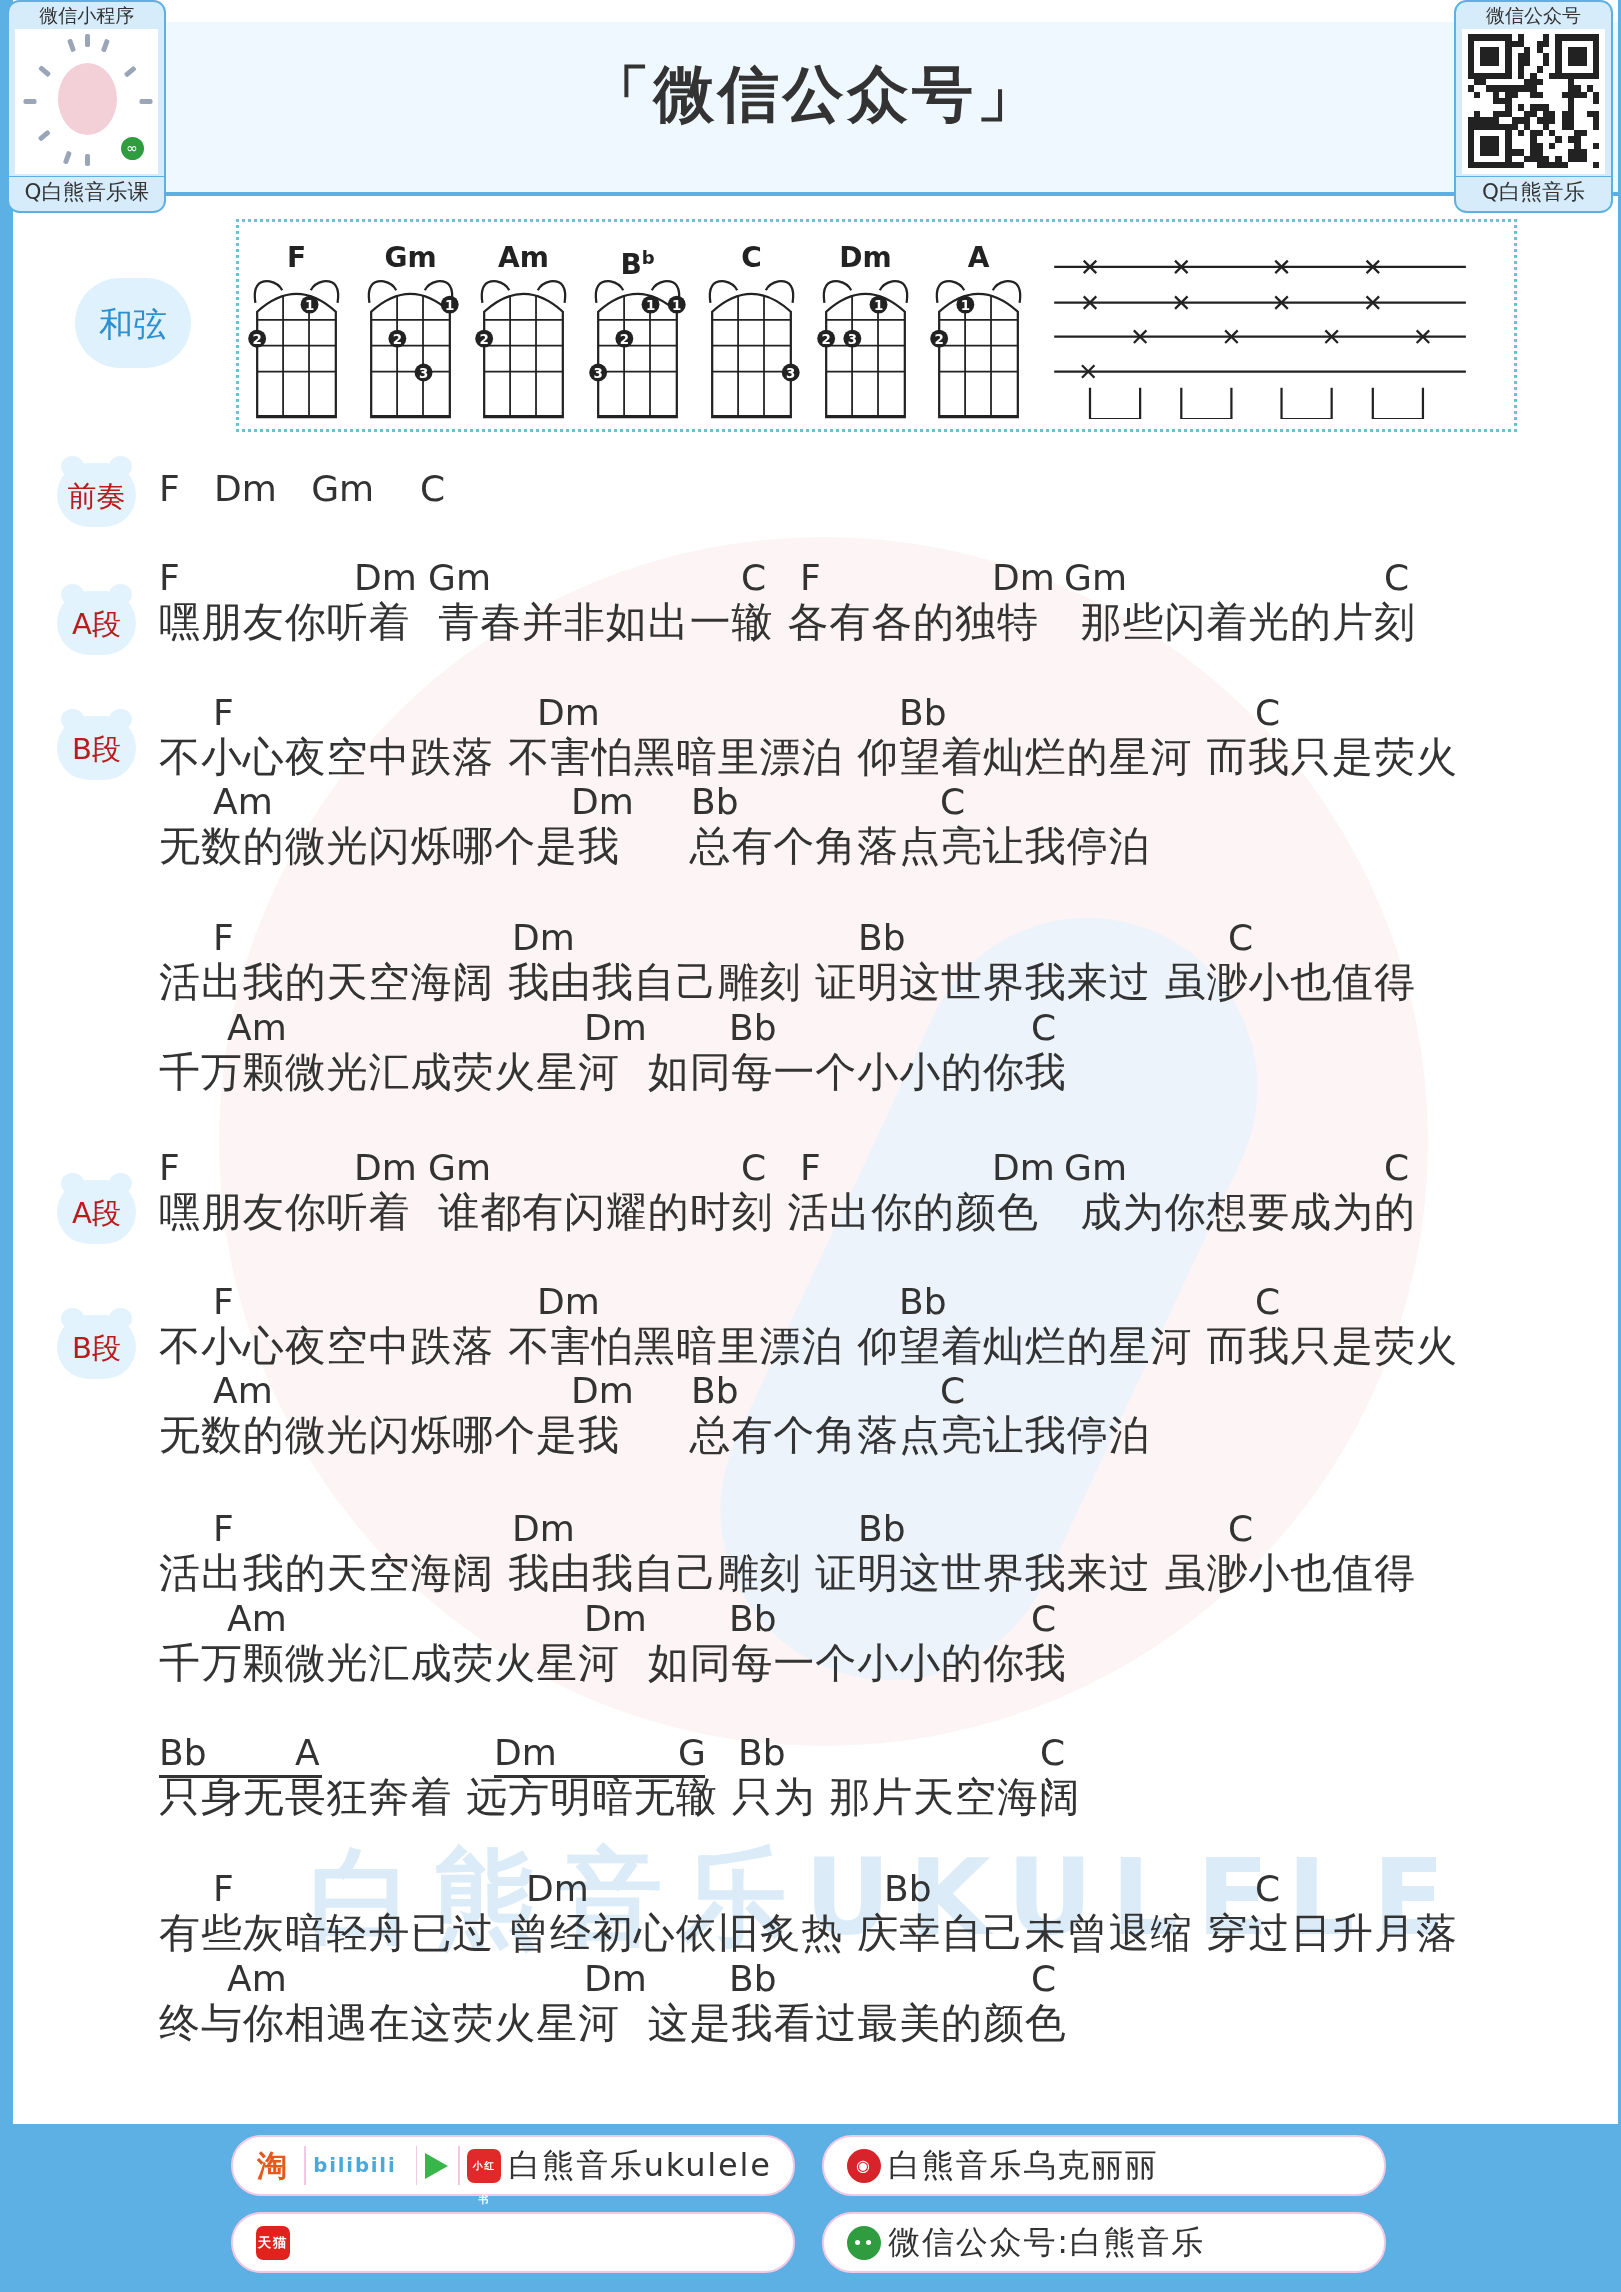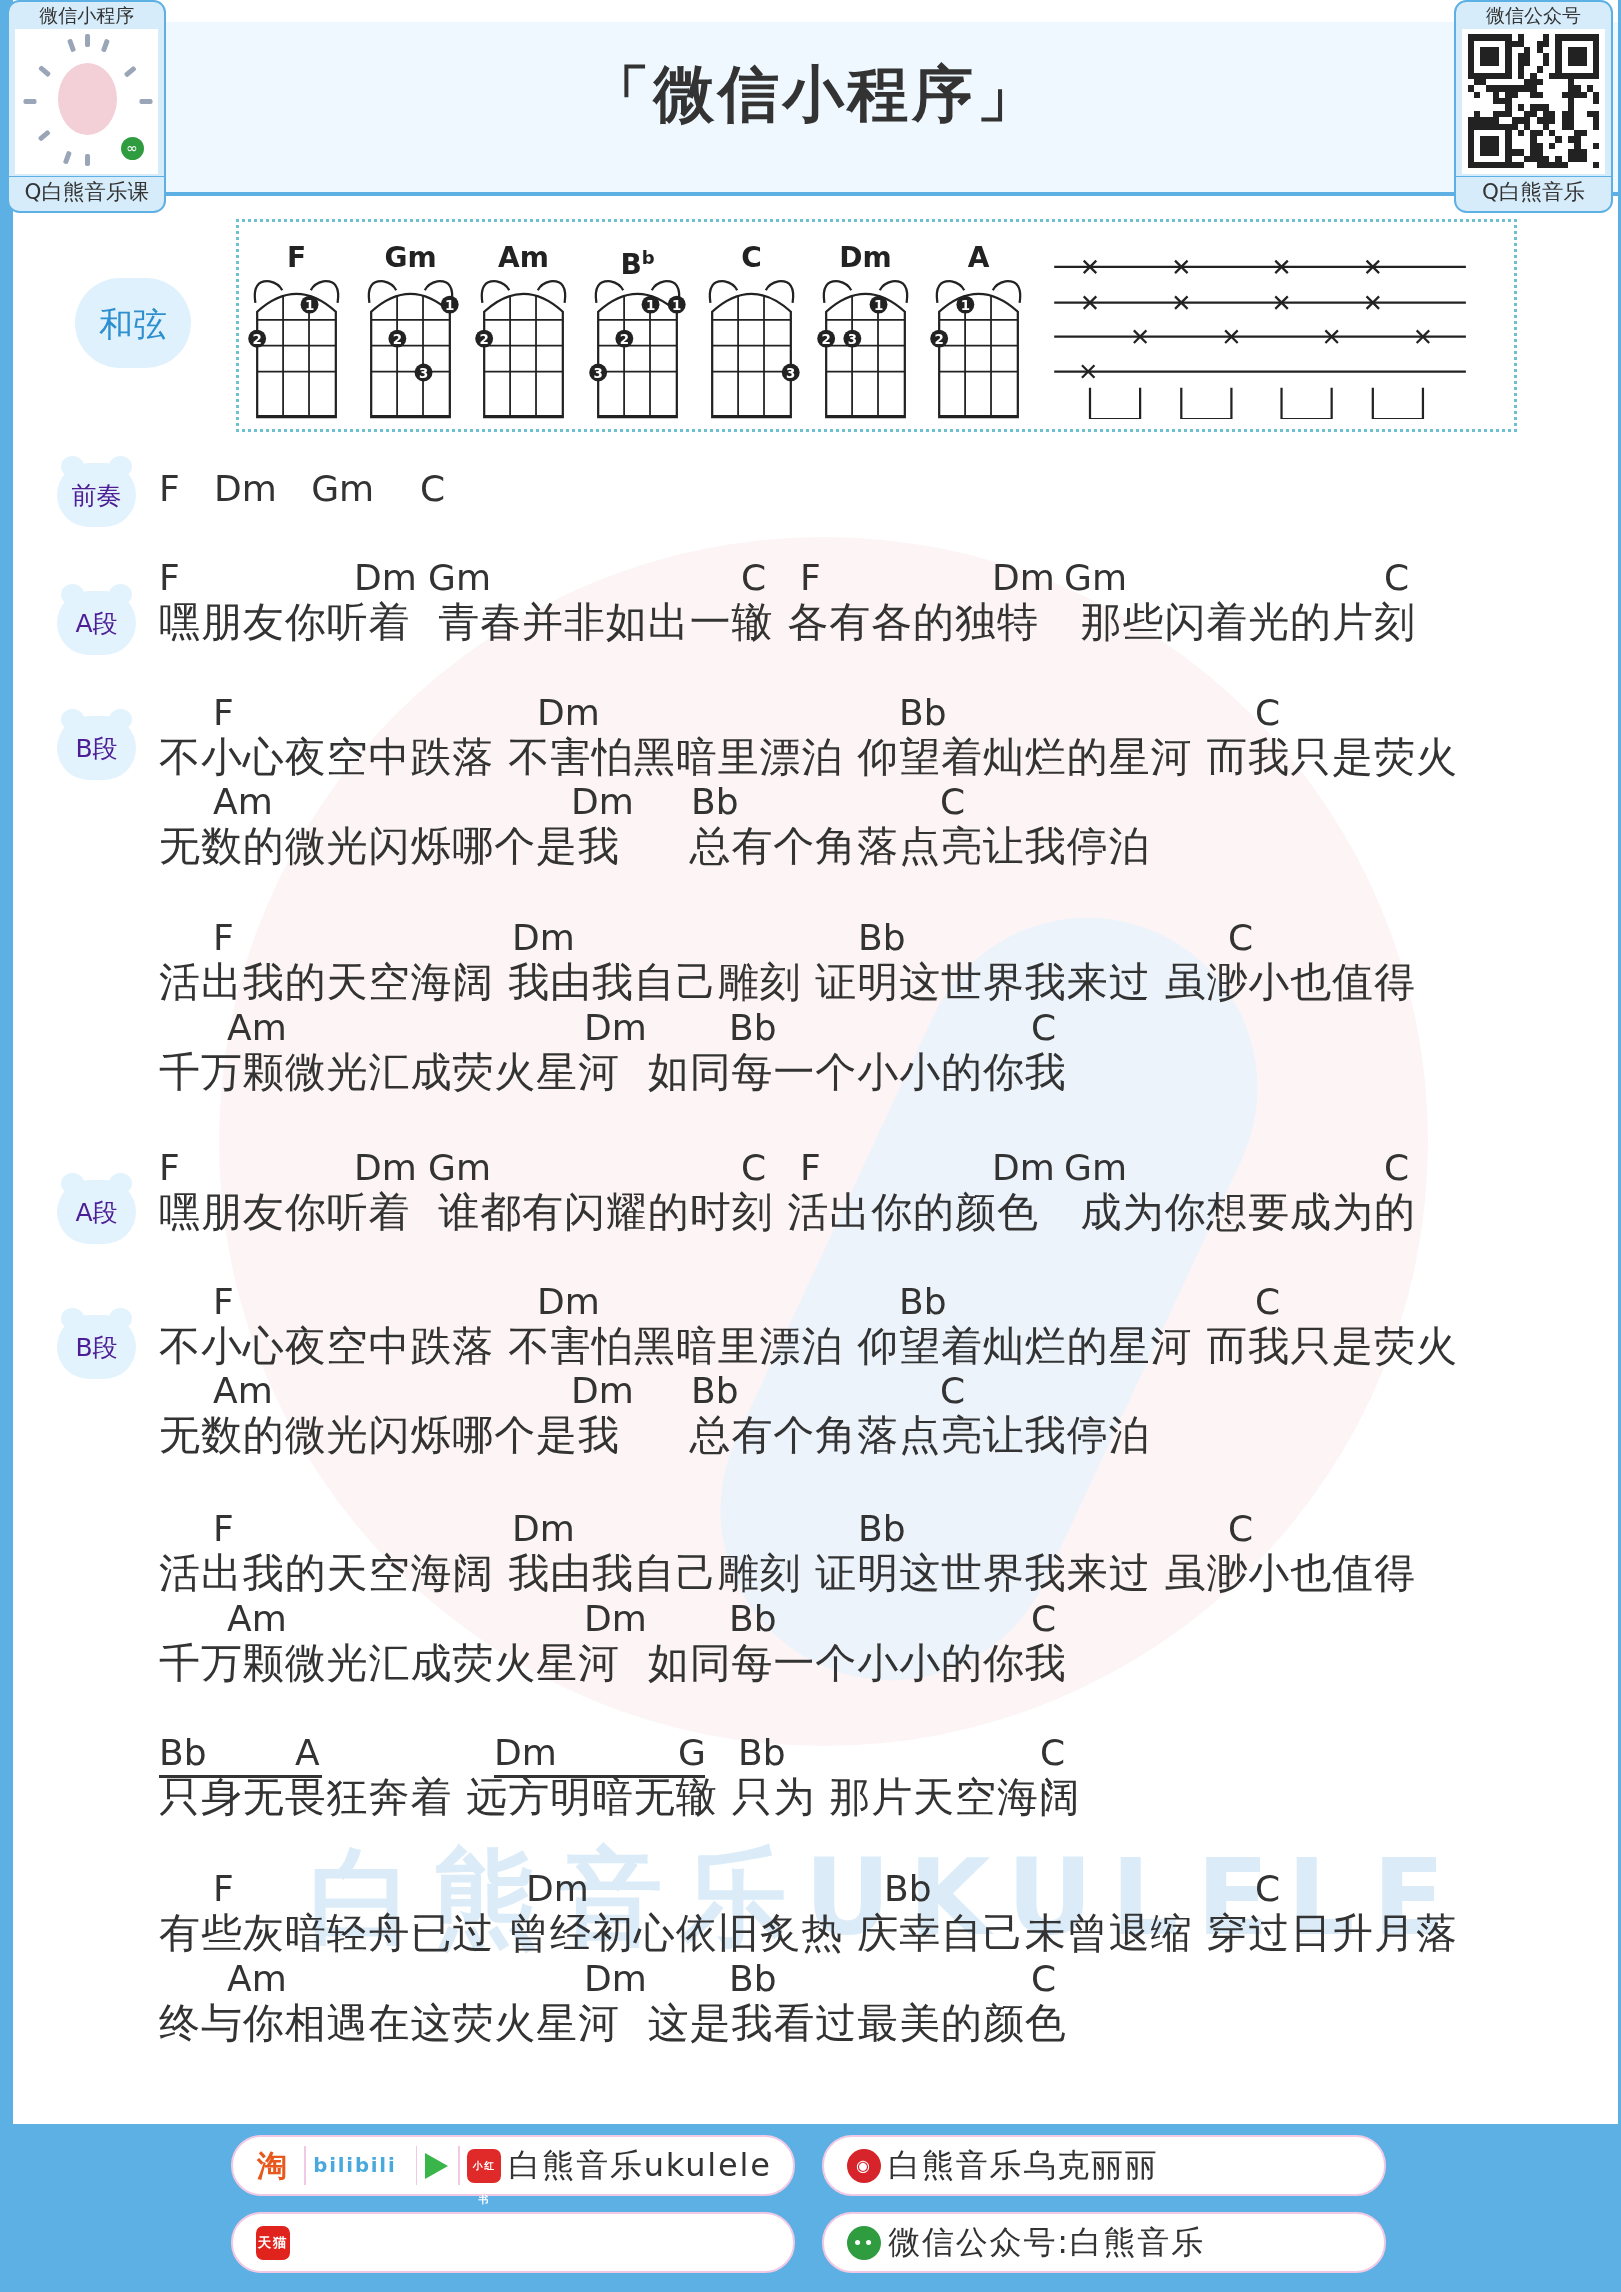--- a/index.html
+++ b/index.html
@@ -56,21 +56,21 @@
     position: absolute; top: 18px; width: 97px; text-align: center;
   }
   .chord .name { font-size: 28px; font-weight: bold; color: #222; height: 36px; line-height: 36px; }
   .chord .name sup { font-size: 18px; }
   .chord svg { display:block; margin: 0 auto; }
 
   .strum { position:absolute; left: 1046px; top: 242px; width: 448px; height: 179px; }
 
   .section-tag {
     position: absolute; left: 57px; width: 79px; height: 64px; border-radius: 32px;
-    background: #e3f3fd; color: #4c1d95; font-size: 25px; text-align: center; line-height: 66px;
+    background: #e3f3fd; color: #b91c1c; font-size: 29px; text-align: center; line-height: 66px;
   }
   .section-tag::before, .section-tag::after {
     content:""; position:absolute; top:-7.2px; width: 23px; height: 21.5px; border-radius:50%; background:#e3f3fd;
   }
   .section-tag::before { left: 3.6px; } .section-tag::after { right: 3.6px; }
 
   .line { position: absolute; left: 159px; white-space: pre; }
   .chords { font-size: 36px; color: #333; line-height: 45px; height: 45px; position: relative; }
   .chords span { position:absolute; top:0; }
   .lyric { font-size: 41px; color: #333; line-height: 45px; letter-spacing: 0.9px; }
@@ -95,21 +95,21 @@
 <body>
 
 <div class="header-strip"></div>
 <div class="page">
   <div class="bg-circle"></div>
   <div class="bg-uke"></div>
   <div class="watermark">白熊音乐UKULELE</div>
 </div>
 
 <div class="header">
-  <div class="title">「微信小程序」</div>
+  <div class="title">「微信公众号」</div>
 </div>
 
 <div class="qr-box" style="left:7.2px;">
   <div class="qr-top">微信小程序</div>
   <div class="qr-img mini-qr">
     <div class="bear-circle"></div>
     <div class="dot" style="left:70px;top:5.4px;"></div>
       <div class="dot" style="left:54px;top:10.7px;transform:rotate(-20deg)"></div>
     <div class="dot" style="left:88px;top:10.7px;transform:rotate(20deg)"></div>
       <div class="dot" style="left:27px;top:36px;transform:rotate(-50deg)"></div>

